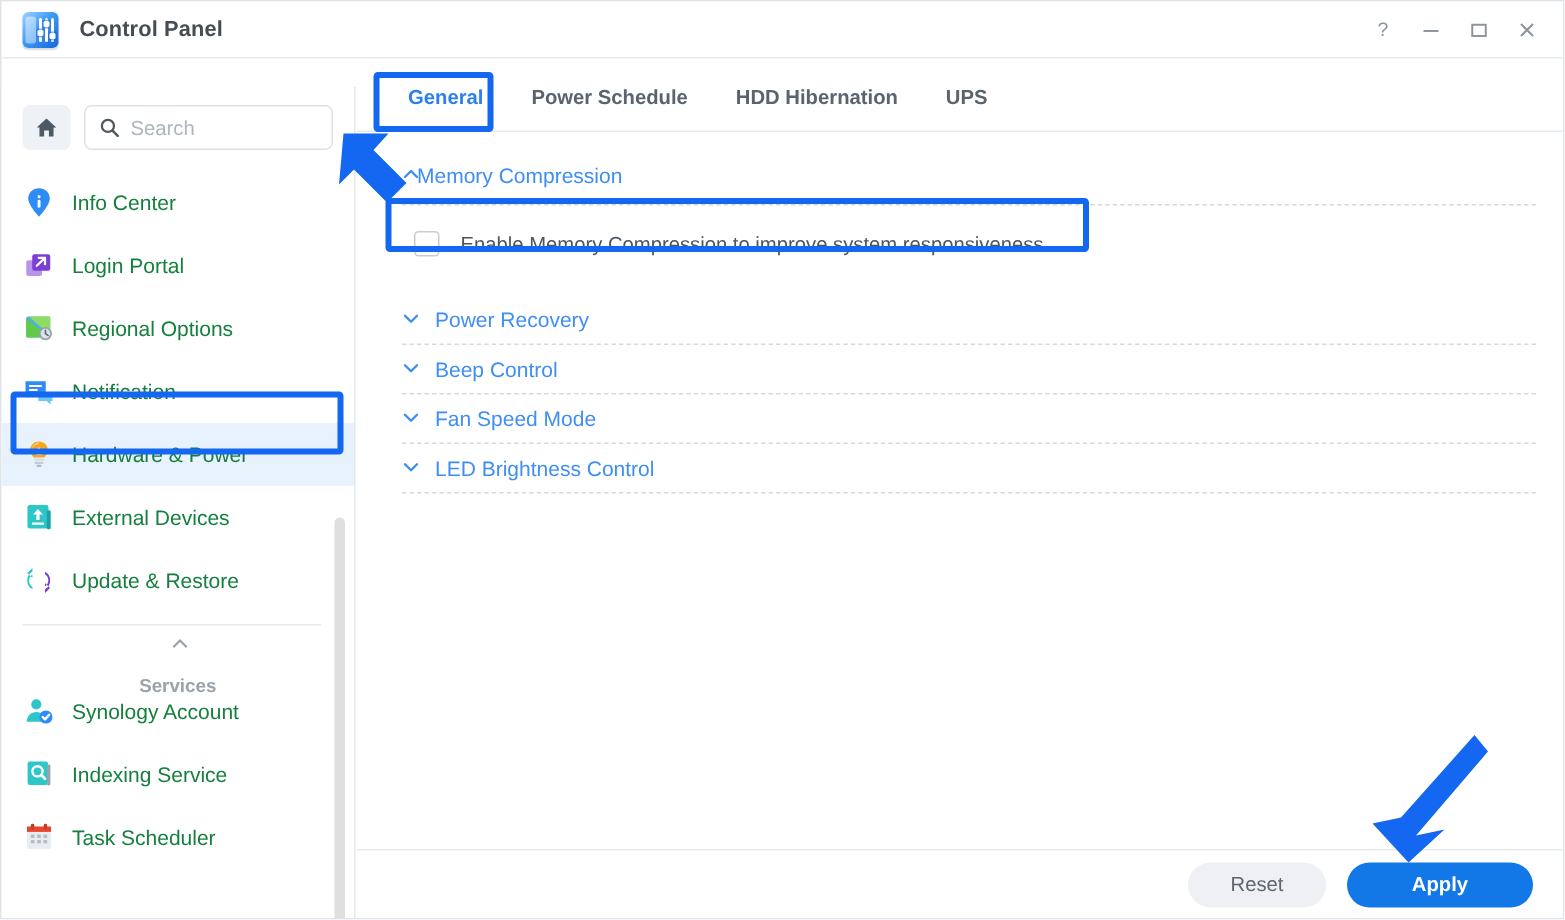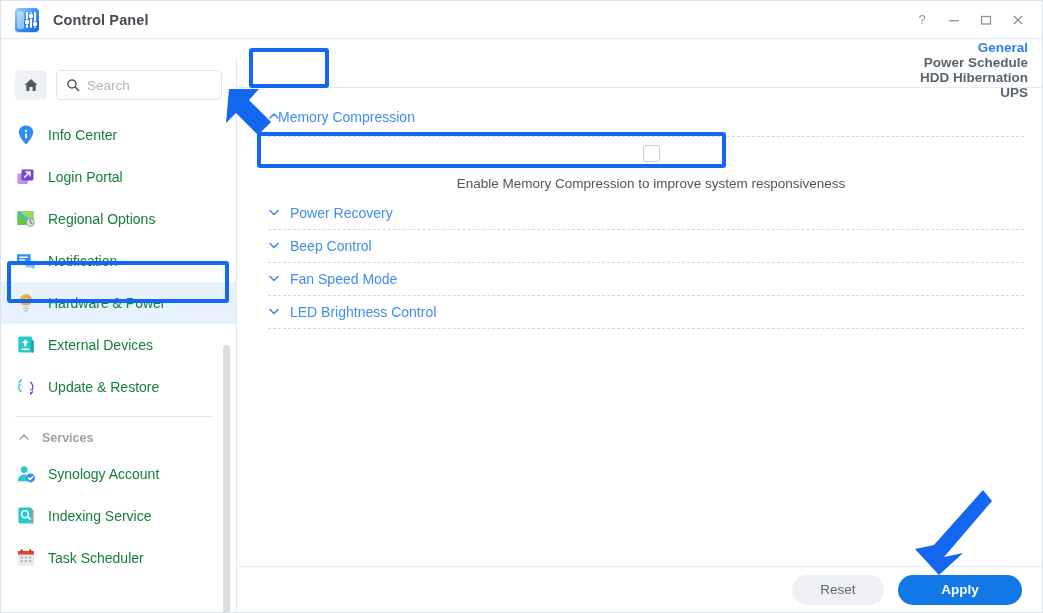--- a/index.html
+++ b/index.html
@@ -107,41 +107,40 @@
   .nav-item .ico { width: 22px; height: 22px; flex: none; position: relative; }
   .nav-label { white-space: nowrap; }
 
   .section-divider {
     height: 1px; background: #e6eaee;
     margin: 8px 22px 6px 14px;
   }
   .group-head {
     display: flex; align-items: center; gap: 12px;
     height: 30px; padding: 0 14px;
-    font-size: 12.5px; font-weight: bold; color: #9aa3ab;
+    font-size: 12.5px; font-weight: bold; color: #9aa3ab; flex-direction: column;
   }
   .group-head .chev { color: #9aa3ab; font-size: 11px; margin-left: 3px; }
 
   .sb-track {
     position: absolute; right: 6px; top: 287px;
     width: 7px; height: 282px;
     background: #dfdfdf; border-radius: 4px;
   }
 
   
   .main {
     position: absolute; left: 237px; top: 39px;
     width: 806px; height: 574px;
     background: #ffffff;
   }
   .tabs {
     display: flex; align-items: flex-end; gap: 0;
     height: 48px; padding-left: 18px;
     border-bottom: 1px solid #e6eaee;
-    flex-direction: column;
   }
   .tab {
     font-size: 13.5px; font-weight: bold; color: #5a646e;
     padding: 0 16px; height: 46px;
     display: flex; align-items: center;
     position: relative;
   }
   .tab.active { color: #2c7ff0; }
 
   .content { padding: 14px 18px 0 18px; position: relative; }
@@ -152,21 +151,21 @@
     padding-left: 12px;
   }
   .sect-head .caret { font-size: 12px; color: #3f8ef3; width: 10px; }
   .dotted {
     border-bottom: 1px dashed #d4d9de;
     margin: 4px 2px 0 12px;
   }
 
   .checkrow {
     display: flex; align-items: center; gap: 14px;
-    height: 34px; padding-left: 20px; margin-top: 8px; flex-direction: column;
+    height: 34px; padding-left: 20px; margin-top: 8px;
   }
   .cbox {
     width: 17px; height: 17px; border: 1px solid #c5ccd3;
     border-radius: 3px; background: #fff; flex: none;
   }
   .checkrow .lbl { font-size: 13.5px; color: #4c565f; }
 
   .accordion { margin-top: 18px; }
   .acc-row {
     padding-left: 12px;

